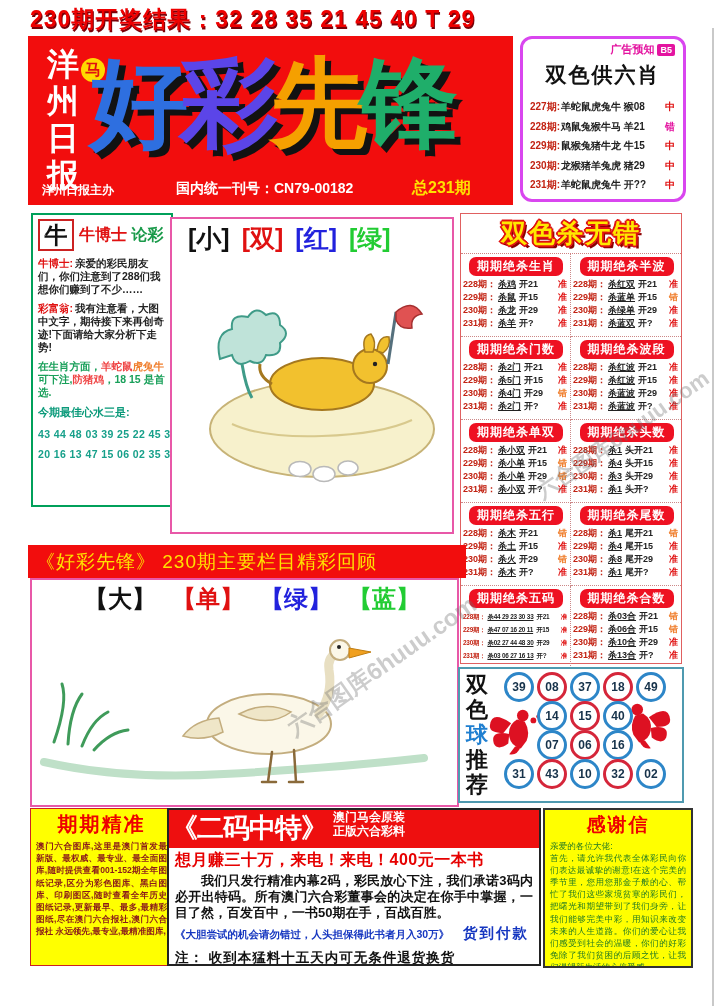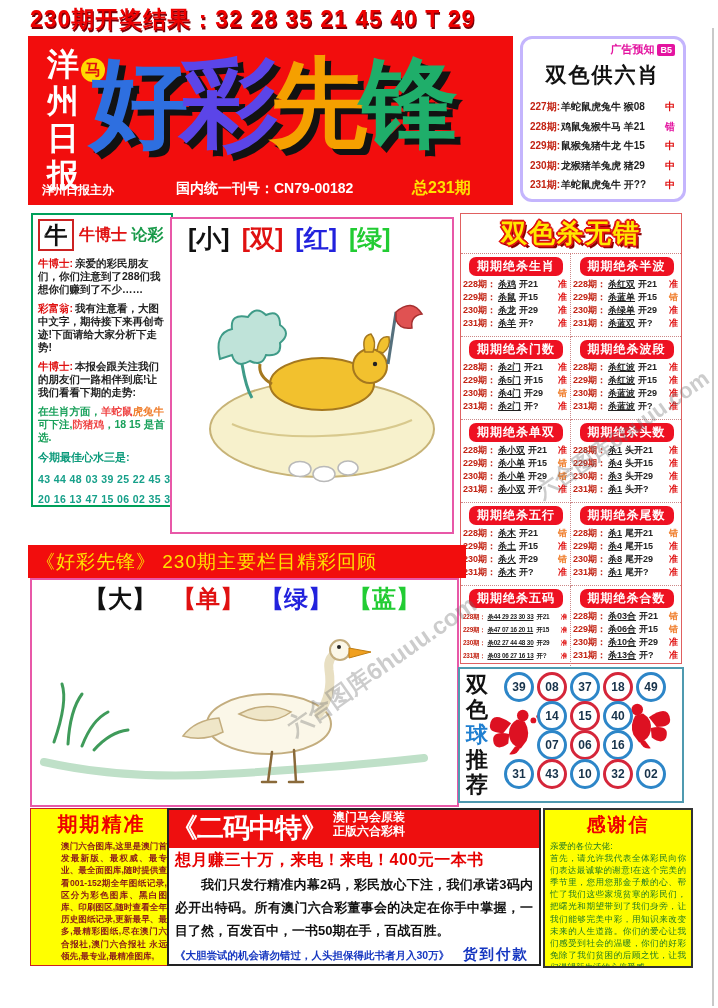--- a/index.html
+++ b/index.html
@@ -18,21 +18,21 @@
   .zodiac{position:absolute;left:53px;top:22px;width:24px;height:24px;border-radius:50%;
     background:#ffd900;color:#e01111;font-size:16px;font-weight:900;line-height:24px;text-align:center;}
   .title-chars{position:absolute;left:62px;top:18px;display:flex;font-weight:900;font-size:98px;
     letter-spacing:-8px;line-height:1;}
   .tchar{text-shadow:6px 6px 0 #121212;}
   .banner-pub{position:absolute;left:14px;top:146px;color:#fff;font-size:12px;font-weight:700;}
   .banner-issn{position:absolute;left:148px;top:144px;color:#fff;font-size:14px;font-weight:700;}
   .banner-issue{position:absolute;left:384px;top:142px;color:#ffe100;font-size:16px;font-weight:900;}
 
   
-  .ad-box{left:520px;top:36px;width:160px;height:160px;border:3px solid #c4b5fd;border-radius:12px;background:#fff;}
+  .ad-box{left:520px;top:36px;width:160px;height:160px;border:3px solid #d946ef;border-radius:12px;background:#fff;}
   .ad-corner{position:absolute;right:8px;top:3px;display:flex;align-items:center;gap:3px;}
   .ad-corner-label{color:#e414a0;font-size:11px;font-weight:900;}
   .ad-corner-badge{background:#e414a0;color:#fff;font-size:9px;font-weight:900;padding:1px 3px;border-radius:2px;}
   .ad-title{position:absolute;left:0;top:22px;width:100%;text-align:center;color:#111;
     font-size:21px;font-weight:900;letter-spacing:2px;}
   .ad-rows{position:absolute;left:7px;top:58px;right:5px;}
   .ad-row{display:flex;align-items:baseline;font-size:10px;font-weight:700;line-height:19.5px;white-space:nowrap;}
   .ap{color:#c22212;margin-right:1px;}
   .ab{color:#222;}
   .am{margin-left:auto;font-weight:900;padding-right:3px;}
@@ -94,28 +94,28 @@
   .ball{display:inline-block;width:24px;height:24px;border-radius:50%;border:3px solid #888;
     background:#fff;color:#16324a;font-size:12px;font-weight:900;line-height:24px;margin:1px 1.5px;}
   .ball.blue{border-color:#2d86c8;}
   .ball.red{border-color:#d5263a;}
   .cupid{position:absolute;}
 
   
   .bx-precise{left:30px;top:808px;width:131px;height:152px;background:#ffff00;border:1.5px solid #cc2222;
     padding:2px 5px;overflow:hidden;}
   .bx-title{text-align:center;color:#ee0000;font-size:20px;font-weight:900;letter-spacing:2px;}
-  .bx-precise-body{margin-top:2px;font-size:8.6px;color:#8a1a1a;font-weight:700;line-height:12.2px;text-align:justify;margin-left:25px;}
+  .bx-precise-body{margin-top:2px;font-size:8.6px;color:#8a1a1a;font-weight:700;line-height:12.2px;text-align:justify;}
   .bx-mid{left:167px;top:808px;width:370px;height:154px;border:2px solid #222;background:#fff;overflow:hidden;}
   .mid-head{height:38px;background:#ee0f0f;display:flex;align-items:flex-start;}
   .mid-title{color:#fff;font-size:27px;font-weight:900;letter-spacing:-1px;padding-left:2px;white-space:nowrap;}
   .mid-subs{margin-left:6px;color:#fff;font-size:12px;font-weight:700;line-height:14px;white-space:nowrap;}
   .mid-body{padding:2px 6px 0 6px;}
   .mid-hot{color:#e60000;font-size:16px;font-weight:900;letter-spacing:0.5px;white-space:nowrap;}
-  .mid-para{margin:2px 0 0 0;font-size:13px;font-weight:900;line-height:23px;text-align:justify;
+  .mid-para{margin:2px 0 0 0;font-size:13px;font-weight:900;line-height:16px;text-align:justify;
     text-indent:2em;color:#111;}
   .mid-blue{display:flex;align-items:baseline;margin-top:3px;color:#1536c0;font-weight:900;font-size:10.5px;white-space:nowrap;}
   .mid-cod{margin-left:auto;font-size:14.5px;letter-spacing:2px;padding-right:4px;}
   .mid-note{margin-top:6px;font-size:13.5px;font-weight:700;color:#111;letter-spacing:1px;white-space:nowrap;}
   .bx-thanks{left:543px;top:808px;width:136px;height:152px;background:#ffff00;border:2px solid #333;
     padding:2px 5px;overflow:hidden;}
   .bx-thanks-body{margin-top:2px;font-size:8.6px;color:#237a23;font-weight:400;line-height:12.1px;
     text-align:justify;white-space:pre-line;}
 
   .page-edge{left:712px;top:28px;width:2px;height:978px;background:#c9c9c9;}
@@ -188,21 +188,20 @@
     <div class="doc-head">
       <div class="niu-box">牛</div>
       <div>
         <span class="doc-title-red">牛博士</span>
         <span class="doc-title-green">论彩</span>
       </div>
     </div>
     <div id="doc-paras">
         <p class="dpara"><span class="dlabel">牛博士:</span>亲爱的彩民朋友们，你们注意到了288们我想你们赚到了不少……</p>
         <p class="dpara"><span class="dlabel">彩富翁:</span>我有注意看，大图中文字，期待接下来再创奇迹!下面请给大家分析下走势!</p>
-        <p class="dpara"><span class="dlabel">牛博士:</span>本报会跟关注我们的朋友们一路相伴到底!让我们看看下期的走势:</p>
       </div>
     <div class="doc-colored" id="doc-colored"><span style="color: rgb(25, 160, 90);">在生肖方面，</span><span style="color: rgb(239, 68, 68);">羊蛇鼠</span><span style="color: rgb(240, 128, 48);">虎兔牛</span><span style="color: rgb(25, 160, 90);">可下注,</span><span style="color: rgb(239, 68, 68);">防猪鸡</span><span style="color: rgb(25, 160, 90);">，18 15 </span><span style="color: rgb(25, 160, 90);">是首选.</span></div>
     <div class="doc-lucky">今期最佳心水三是:</div>
     <div class="doc-nums" id="doc-nums">
         <div class="dnum">43 44 48 03 39 25 22 45 37</div>
         <div class="dnum">20 16 13 47 15 06 02 35 36</div>
       </div>
   </div>
 
   <div class="abs mid-box">

